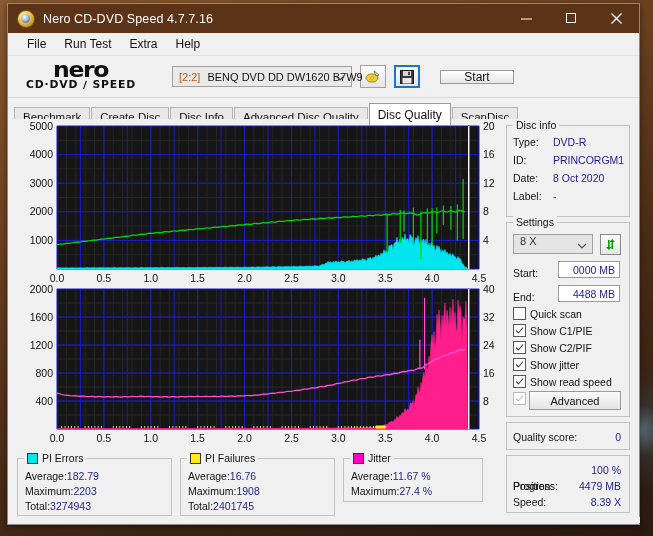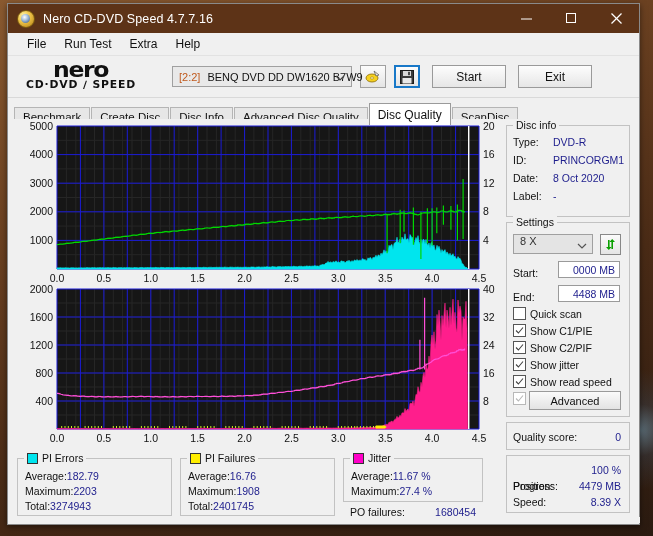--- a/index.html
+++ b/index.html
@@ -77,23 +77,23 @@
   #drive-select .bracket{color:#c05a1e;margin-left:6px;}
   #drive-select .dname{margin-left:7px;white-space:nowrap;}
   #drive-select .chev{position:absolute;right:6px;top:5px;}
   .tbtn{
     width:26px;height:23px;background:linear-gradient(#fcfcfc,#e4e4e4);
     border:1px solid #a0a0a0;margin-left:8px;display:flex;align-items:center;
     justify-content:center;box-sizing:border-box;flex:none;
   }
   .tbtn.sel{border:2px solid #1878c8;}
   .pbtn{
-    height:23px;width:74px;background:linear-gradient(#fdfdfd,#e6e6e6);
+    height:14px;width:74px;background:linear-gradient(#fdfdfd,#e6e6e6);
     border:1px solid #9a9a9a;font-size:12px;color:#111;
-    display:flex;align-items:center;justify-content:center;margin-left:12px;
+    display:flex;align-items:center;justify-content:center;margin-left:20px;
     box-sizing:border-box;flex:none;
   }
   
   #tabstrip{
     height:22px;margin:5px 0 0 6px;display:flex;align-items:flex-end;
     position:relative;
   }
   .tab{
     height:18px;padding:0 8px;font-size:11.5px;color:#111;
     background:#e7e7e7;border:1px solid #b5b5b5;border-bottom:none;
@@ -236,21 +236,20 @@
     <div class="tbtn sel">
       <svg width="14" height="14" viewBox="0 0 14 14">
         <rect x="0.5" y="0.5" width="13" height="13" fill="#3a3a3a" stroke="#1a1a1a"></rect>
         <rect x="3" y="1" width="8" height="5" fill="#d8d8d8"></rect>
         <rect x="8" y="1.8" width="2" height="3.4" fill="#4a4a4a"></rect>
         <rect x="2.5" y="8" width="9" height="5.5" fill="#e8e8e8"></rect>
       </svg>
     </div>
 
     <div class="pbtn">Start</div>
-    <div class="pbtn">Exit</div>
   </div>
 
   <div id="tabstrip">
     <div class="tab">Benchmark</div>
     <div class="tab">Create Disc</div>
     <div class="tab">Disc Info</div>
     <div class="tab">Advanced Disc Quality</div>
     <div class="tab active">Disc Quality</div>
     <div class="tab">ScanDisc</div>
   </div>
@@ -612,24 +611,20 @@
       <div class="strow" style="top:11px;">
         <span>Average:</span>
         <span class="v">11.67 %</span>
       </div>
       <div class="strow" style="top:26px;">
         <span>Maximum:</span>
         <span class="v">27.4 %</span>
       </div>
     </div>
 
-    <div class="po-row" style="left:341px;top:387px;width:126px;">
-      <span>PO failures:</span>
-      <span class="v" style="color:#1d1d8c;">1680454</span>
-    </div>
 
     <div id="rightpanel">
 
       <div class="group" style="left:0;top:6px;width:124px;height:92px;">
         <div class="glegend">Disc info</div>
         <div class="inforow" style="left:6px;top:10px;">Type:</div>
         <div class="infoval" style="left:46px;top:10px;">DVD-R</div>
         <div class="inforow" style="left:6px;top:28px;">ID:</div>
         <div class="infoval" style="left:46px;top:28px;">PRINCORGM1</div>
         <div class="inforow" style="left:6px;top:46px;">Date:</div>

